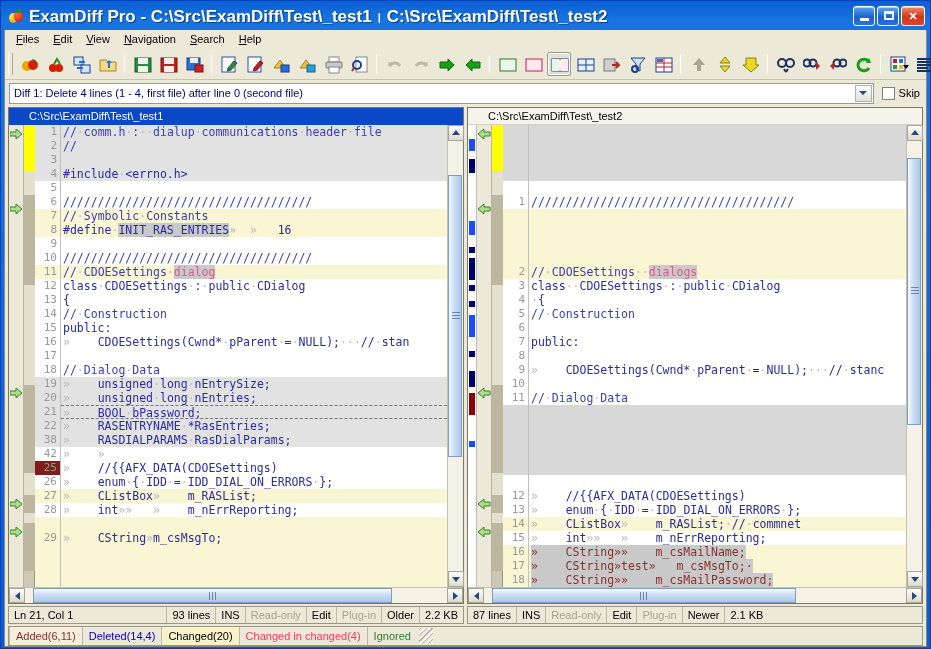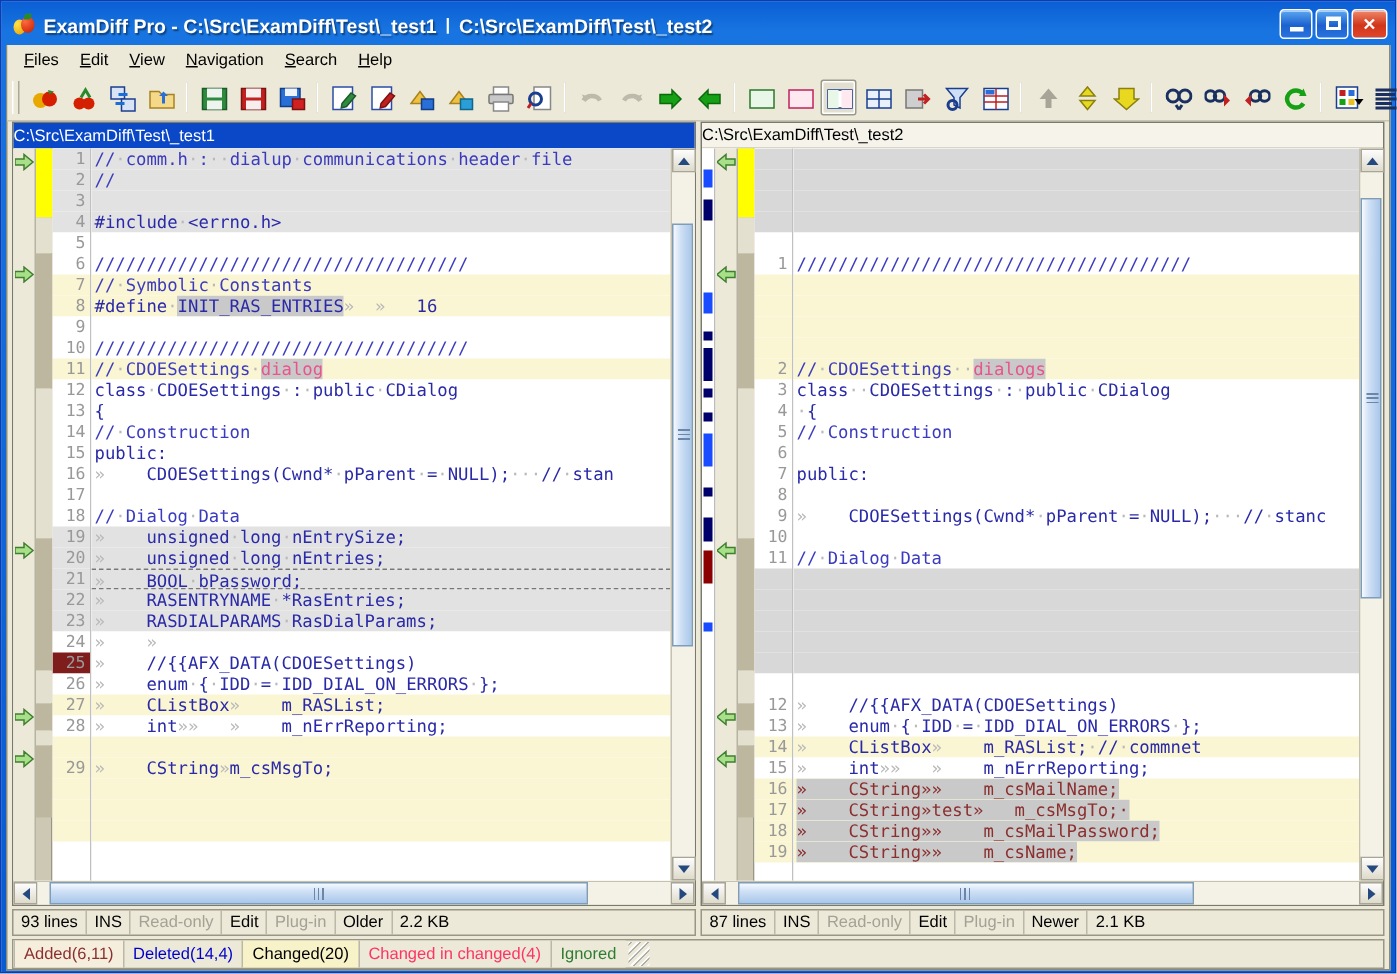--- a/index.html
+++ b/index.html
@@ -42,21 +42,21 @@
     position:absolute; left:6px; top:2px; width:9px; height:11px;
     background: radial-gradient(circle at 30% 30%, #ff6b3d, #c01800);
     border-radius: 50%;
   }
   .fruit-leaf {
     position:absolute; left:8px; top:0px; width:5px; height:4px;
     background:#2a8a2a; border-radius: 60% 10% 60% 10%;
   }
   #title-text {
     color: #ffffff;
-    font-size: 13px;
+    font-size: 17px;
     font-weight: bold;
     white-space: nowrap;
     text-shadow: 1px 1px 1px rgba(0,0,0,0.45);
     letter-spacing: 0px;
   }
   #title-sep { color:#fff; font-weight:bold; padding: 0 6px; }
   #win-buttons {
     position: absolute; right: 2px; top: 2px;
     display: flex; gap: 2px;
   }
@@ -190,21 +190,21 @@
     flex: 1 1 50%;
     display: flex;
     flex-direction: column;
     border: 1px solid #7a7a6a;
     background: #fff;
     min-width: 0;
   }
   .pane-header {
     height: 17px;
     font-size: 11px;
-    padding-left: 0;
+    padding-left: 20px;
     display: flex; align-items: center;
     white-space: nowrap;
     overflow: hidden;
   }
   .pane-header.active { background: #0a48c8; color: #fff; }
   .pane-header.inactive { background: #f6f4ea; color: #000; border-bottom:1px solid #d8d4c4; }
 
   .pane-body {
     flex: 1 1 auto;
     display: flex;
@@ -628,20 +628,32 @@
         <span class="drop-arrow"></span>
       </div>
       <div class="tbtn">
         <svg width="18" height="18">
             <path d="M1 3 h16 M1 6 h13 M1 9 h16 M1 12 h11 M1 15 h16" stroke="#1a3060" stroke-width="2"></path>
           </svg>
       </div>
 
     </div>
 
+    <div id="diffbar">
+      <div id="diff-combo">
+        <span class="txt">Diff 1: Delete 4 lines (1 - 4, first file) after line 0 (second file)</span>
+        <span id="combo-arrow">
+            <i></i>
+          </span>
+      </div>
+      <div id="skip-wrap">
+        <span id="skip-box"></span>
+        <span id="skip-label">Skip</span>
+      </div>
+    </div>
 
     <div id="panes">
 
       <div class="pane">
         <div class="pane-header active">C:\Src\ExamDiff\Test\_test1</div>
         <div class="pane-body">
           <div class="marker-col" id="L-markers">
               <div class="marker-arrow" style="top: 3px;">
                 <svg width="13" height="12">
                   <path d="M0 4 h6 V1 l6 5 -6 5 V8 H0z" fill="#a8e08a" stroke="#3f7f2f"></path>
@@ -695,22 +707,22 @@
               <div class="ln" style="background: rgb(255, 255, 255);">13</div>
               <div class="ln" style="background: rgb(255, 255, 255);">14</div>
               <div class="ln" style="background: rgb(255, 255, 255);">15</div>
               <div class="ln" style="background: rgb(255, 255, 255);">16</div>
               <div class="ln" style="background: rgb(255, 255, 255);">17</div>
               <div class="ln" style="background: rgb(255, 255, 255);">18</div>
               <div class="ln" style="background: rgb(226, 226, 226);">19</div>
               <div class="ln" style="background: rgb(226, 226, 226);">20</div>
               <div class="ln" style="background: rgb(226, 226, 226);">21</div>
               <div class="ln" style="background: rgb(226, 226, 226);">22</div>
-              <div class="ln" style="background: rgb(226, 226, 226);">23</div>
-              <div class="ln" style="background: rgb(255, 255, 255);">24</div>
+              <div class="ln" style="background: rgb(226, 226, 226);">38</div>
+              <div class="ln" style="background: rgb(255, 255, 255);">42</div>
               <div class="ln" style="background: #7f1d1d;">25</div>
               <div class="ln" style="background: rgb(255, 255, 255);">26</div>
               <div class="ln" style="background: rgb(250, 245, 210);">27</div>
               <div class="ln" style="background: rgb(255, 255, 255);">28</div>
               <div class="ln" style="background: rgb(250, 245, 210);"></div>
               <div class="ln" style="background: rgb(250, 245, 210);">29</div>
               <div class="ln" style="background: rgb(250, 245, 210);"></div>
               <div class="ln" style="background: rgb(250, 245, 210);"></div>
               <div class="ln" style="background: rgb(250, 245, 210);"></div>
             </div>
@@ -862,20 +874,21 @@
           <div class="hs-btn">
               <i class="right"></i>
             </div>
         </div>
       </div>
 
     </div>
 
     <div id="statusrow">
       <div class="status-pane">
+        <span class="st-cell st-grow">Ln 21, Col 1</span>
         <span class="st-cell">93 lines</span>
         <span class="st-cell">INS</span>
         <span class="st-cell dim">Read-only</span>
         <span class="st-cell">Edit</span>
         <span class="st-cell dim">Plug-in</span>
         <span class="st-cell">Older</span>
         <span class="st-cell st-last">2.2 KB</span>
       </div>
       <div class="status-pane">
         <span class="st-cell">87 lines</span>

